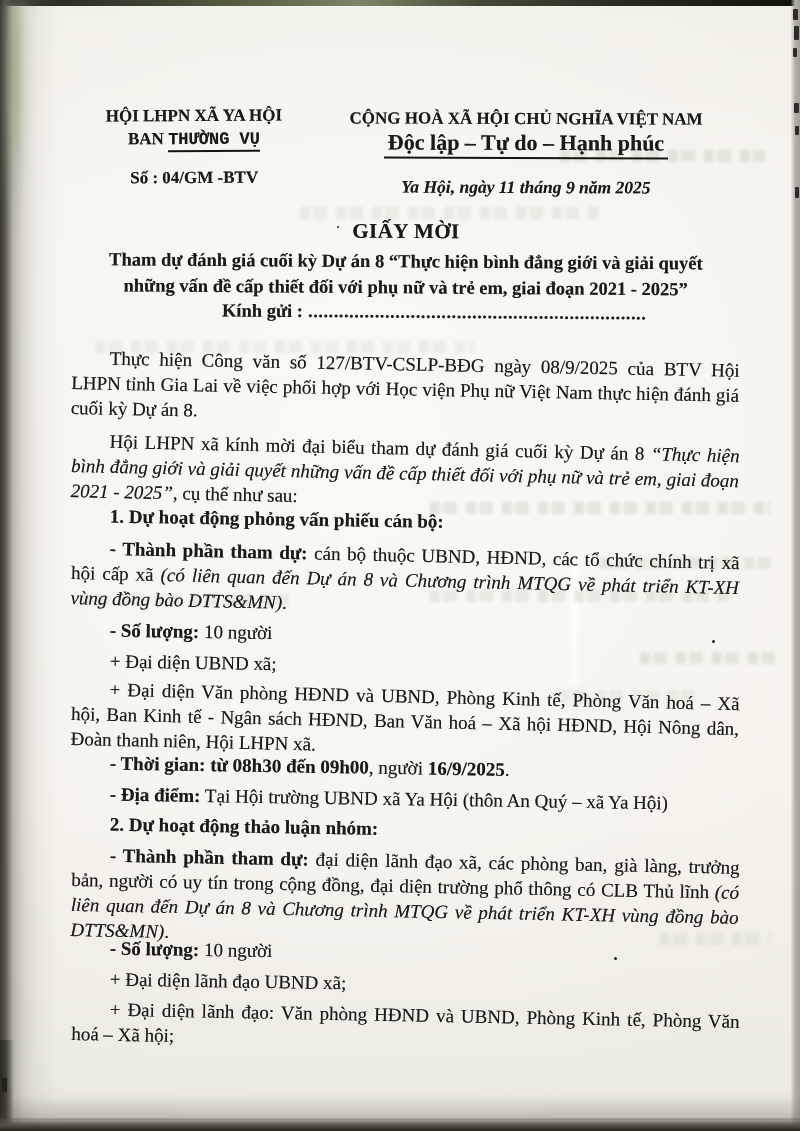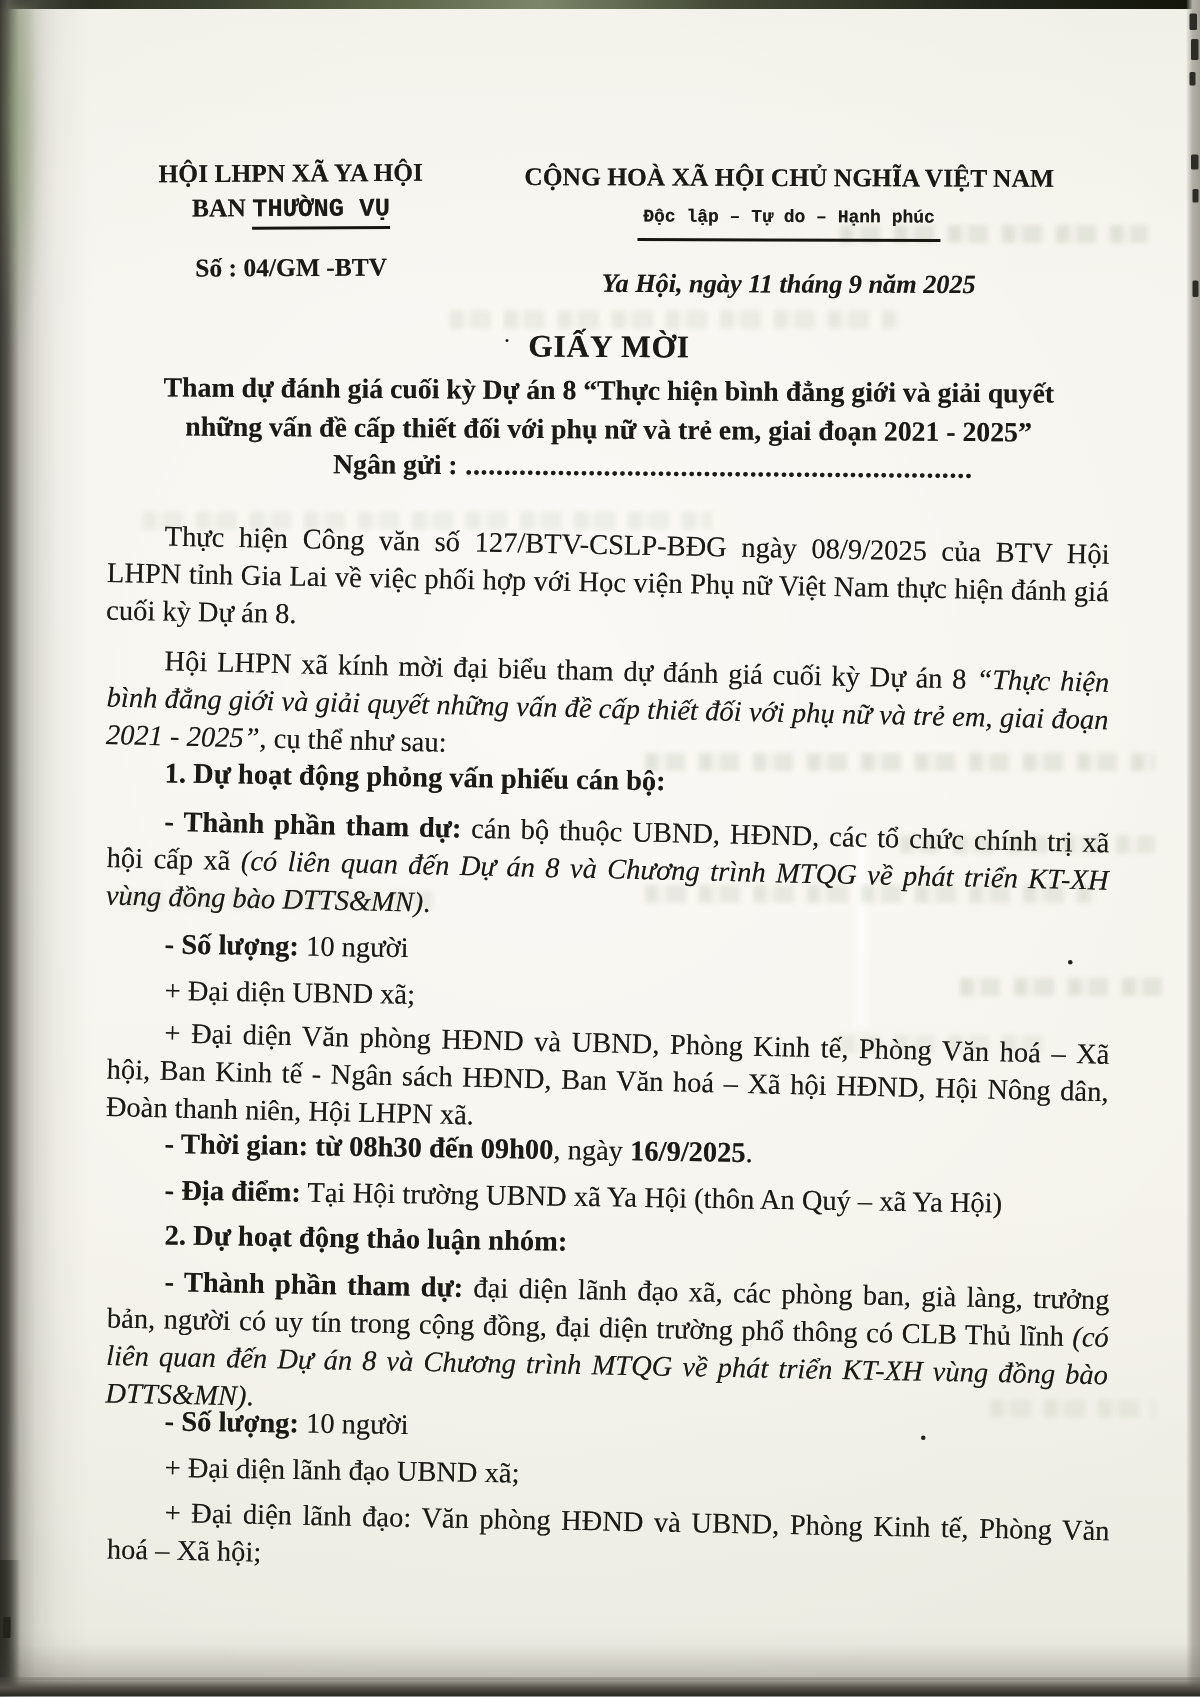--- a/index.html
+++ b/index.html
@@ -60,21 +60,21 @@
   
   .abs { position:absolute; }
   .b { font-weight:bold; }
   .i { font-style:italic; }
   .doc-text { text-shadow:0 0 .4px rgba(20,20,15,.55); }
   .hdr-left { left:66px; top:104px; width:256px; text-align:center;
     font-size:17px; line-height:23px; transform:rotate(-.3deg); }
   .hdr-left .docno { margin-top:15px; font-size:17px; }
   .u1 { border-bottom:2px solid #16150f; padding-bottom:1px;font-family:Liberation Mono, monospace; }
   .hdr-right { left:330px; top:107px; width:392px; text-align:center; font-size:17px; line-height:24px; transform:rotate(.2deg); }
-  .hdr-right .motto { display:inline-block; font-size:12px; border-bottom:2px solid #16150f; padding:0 4px 2px 4px;font-family:Liberation Mono, monospace; }
+  .hdr-right .motto { display:inline-block; font-size:22px; border-bottom:2px solid #16150f; padding:0 4px 2px 4px; }
   .hdr-right .pd { margin-top:16px; font-size:17.5px; }
   .title { left:72px; top:219px; width:668px; text-align:center; font-size:21px; letter-spacing:.5px; transform:rotate(.3deg); }
   .subtitle { left:66px; top:246px; width:680px; text-align:center; font-size:18.5px; line-height:26px; transform:rotate(.4deg); transform-origin:0 0; }
   .kinhgui { left:222px; top:302px; font-size:18.5px; transform:rotate(.4deg); }
   .kinhgui .dots { letter-spacing:.5px; font-weight:bold; }
   .body { left:72px; width:668px; font-size:19px; line-height:25px;
     text-align:justify; text-indent:38px; transform-origin:0 0; margin:0; } .r09 { transform:rotate(.9deg); }
   .r11 { transform:rotate(1.1deg); } .r13 { transform:rotate(1.3deg); }
   .p1 { top:345px; } .p2 { top:428px; } .h1 { top:503px; }
   .p3 { top:535px; } .sl1 { top:617px; } .bu1 { top:648px; }
@@ -128,21 +128,21 @@
     <div class="pd b i">Ya Hội, ngày 11 tháng 9 năm 2025</div>
   </div>
 
   <div class="abs title b doc-text">GIẤY MỜI</div>
   <div class="abs subtitle b doc-text">
     <div>Tham dự đánh giá cuối kỳ Dự án 8 “Thực hiện bình đẳng giới và giải quyết</div>
     <div>những vấn đề cấp thiết đối  với phụ nữ và trẻ em, giai đoạn 2021 - 2025”</div>
   </div>
 
   <div class="abs kinhgui doc-text">
-    <span class="b">Ngân gửi :</span><span class="dots"> ..................................................................</span>
+    <span class="b">Kính gửi :</span><span class="dots"> ..................................................................</span>
   </div>
 
   <p class="abs body p1 r11 doc-text">Thực hiện Công văn số 127/BTV-CSLP-BĐG ngày 08/9/2025 của BTV Hội LHPN tỉnh Gia Lai về việc phối hợp với Học viện Phụ nữ Việt Nam thực hiện đánh giá cuối kỳ Dự án 8.</p>
 
   <p class="abs body p2 r13 doc-text">
     <span>Hội LHPN xã kính mời đại biểu tham dự đánh giá cuối kỳ Dự án 8 </span><span class="i">“Thực hiện bình đẳng giới và giải quyết những vấn đề cấp thiết đối  với phụ nữ và trẻ em, giai đoạn 2021 - 2025”</span><span>, cụ thể như sau:</span>
   </p>
 
   <p class="abs body h1 b r09 doc-text">1. Dự hoạt động phỏng vấn phiếu cán bộ:</p>
 
@@ -152,21 +152,21 @@
 
   <p class="abs body sl1 r09 doc-text">
     <span class="b">- Số lượng:</span><span> 10 người</span>
   </p>
 
   <p class="abs body bu1 r09 doc-text">+ Đại diện UBND xã;</p>
 
   <p class="abs body p4 r13 doc-text">+ Đại diện Văn phòng HĐND và UBND, Phòng Kinh tế, Phòng Văn hoá – Xã hội, Ban Kinh tế - Ngân sách HĐND, Ban Văn hoá – Xã hội HĐND, Hội Nông dân, Đoàn thanh niên, Hội LHPN xã.</p>
 
   <p class="abs body tg r09 doc-text">
-    <span class="b">- Thời gian:</span><span class="b"> từ 08h30 đến 09h00</span><span>, ngày </span><span class="b">16/9/2025</span><span>.</span>
+    <span class="b">- Thời gian:</span><span class="b"> từ 08h30 đến 09h00</span><span>, người </span><span class="b">16/9/2025</span><span>.</span>
   </p>
 
   <p class="abs body dd r09 doc-text">
     <span class="b">- Địa điểm:</span><span> Tại Hội trường UBND xã Ya Hội (thôn An Quý – xã Ya Hội)</span>
   </p>
 
   <p class="abs body h2 b r09 doc-text">2. Dự hoạt động thảo luận nhóm:</p>
 
   <p class="abs body p5 r11 doc-text">
     <span class="b">- Thành phần tham dự:</span><span> đại diện lãnh đạo xã, các phòng ban, già làng, trưởng bản, người có uy tín trong cộng đồng, đại diện trường phổ thông có CLB Thủ lĩnh </span><span class="i">(có liên quan đến Dự án 8 và Chương trình MTQG về phát triển KT-XH vùng đồng bào DTTS&amp;MN)</span><span>.</span>

